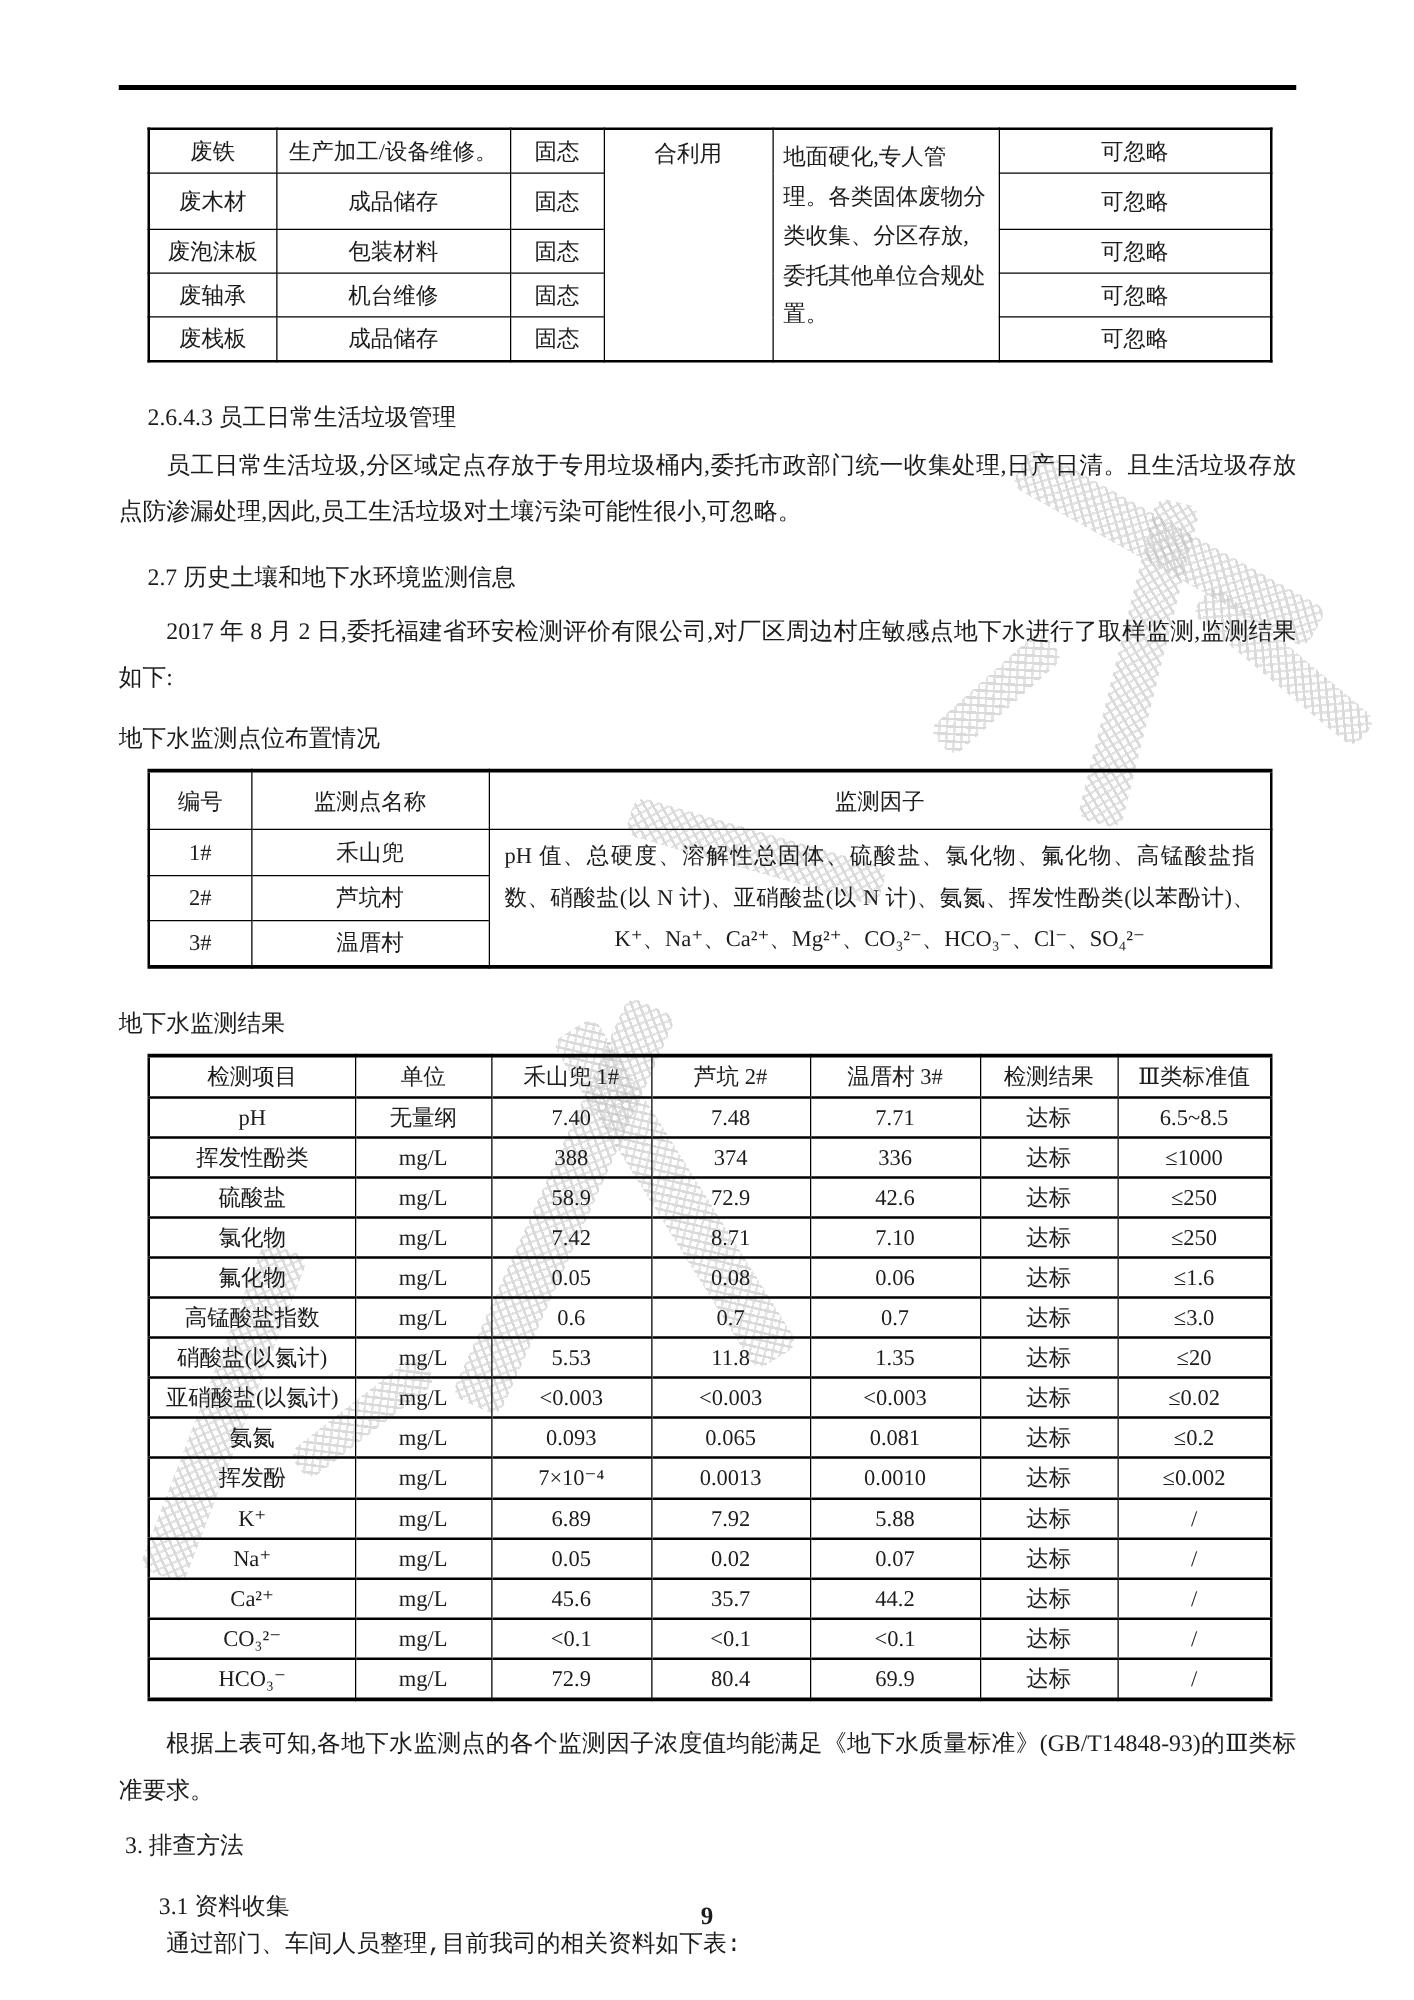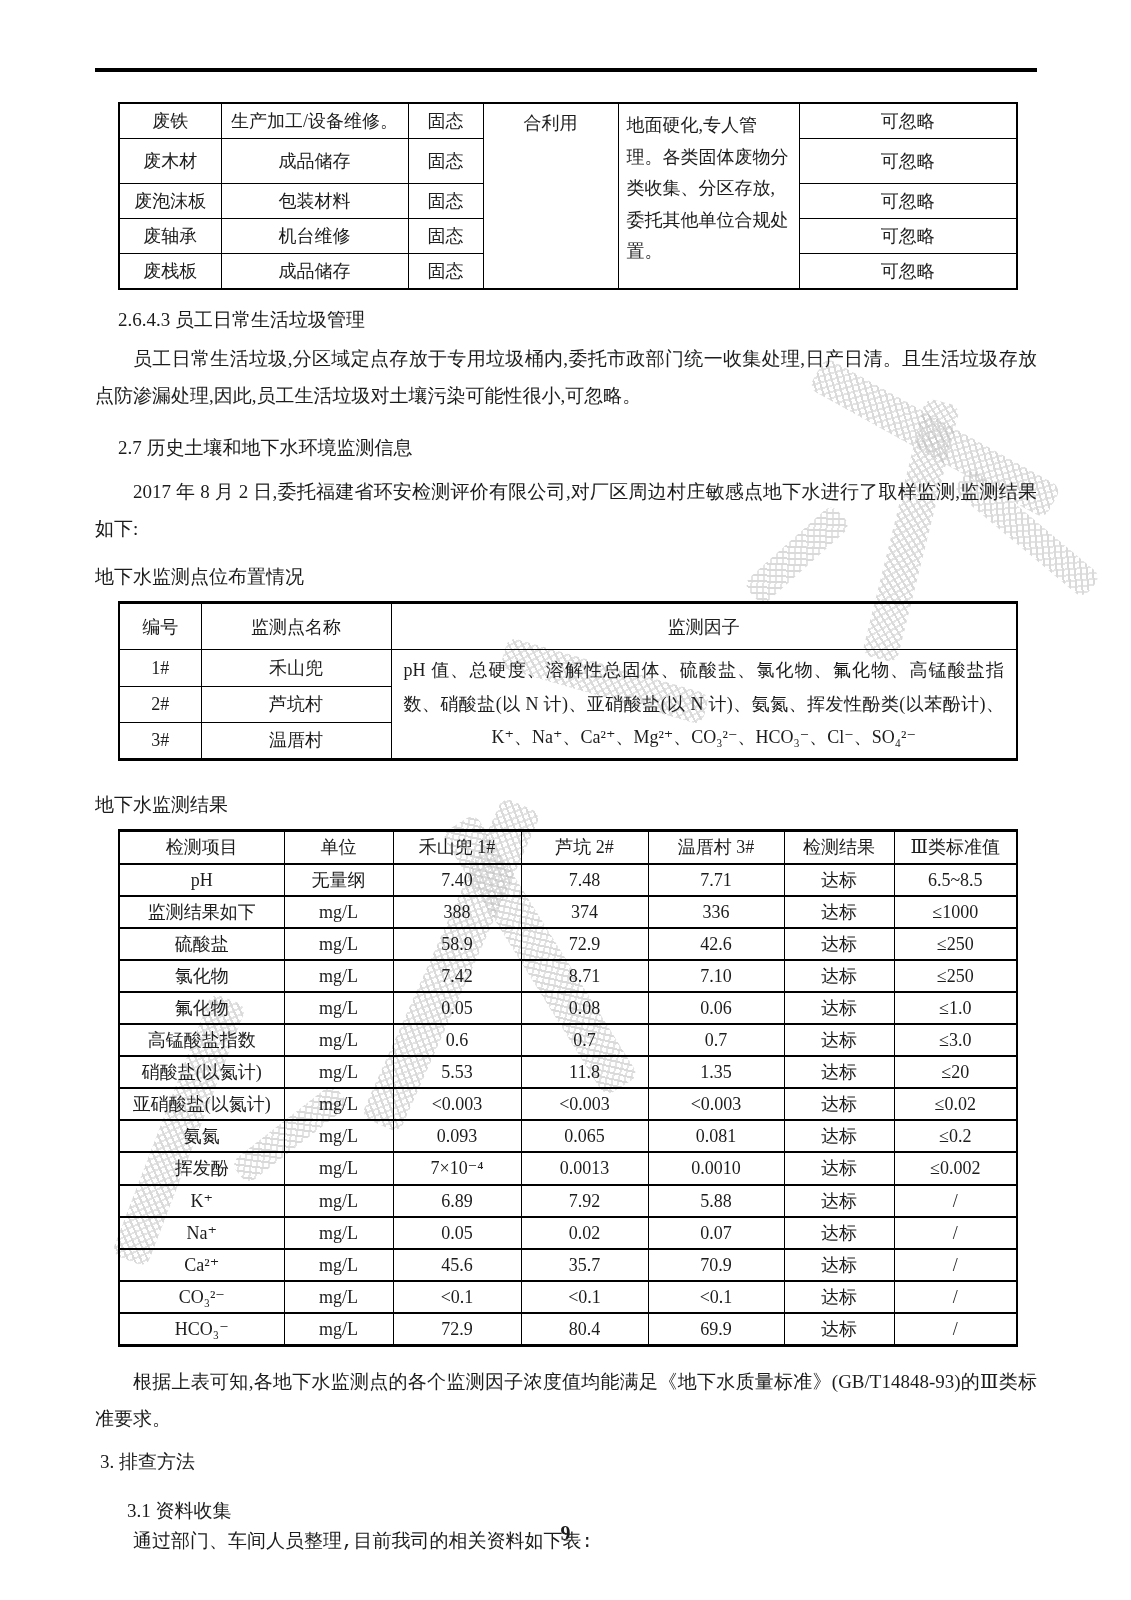--- a/index.html
+++ b/index.html
@@ -24,21 +24,21 @@
   .t-top td { border:1.5px solid #000; }
   .t-top .r0 td { height:31px; }
   .t-top .r1 td { height:45px; }
   .t-top .r2 td { height:33px; }
   .t-top .r3 td { height:29px; }
   .t-top .r4 td { height:31px; }
   .t-top .vtop { vertical-align:top; padding-top:6px; }
   .t-top .mgmt { text-align:left; line-height:1.75; padding:6px 8px; }
 
   
-  .sec-h { margin-left:23px; margin-top:17px; }
+  .sec-h { margin-left:23px; margin-top:31px; }
   .para { margin-top:8px; line-height:1.92; text-align:justify; }
   .indent { text-indent:2em; }
   .tbl-title { text-align:left; margin-top:17px; }
 
   
   .t-points { width:898px; margin:11px 0 0 23px;
               border:2px solid #000; border-top:3.5px solid #000; border-bottom:3.5px solid #000; }
   .t-points th, .t-points td { border:1.5px solid #000; }
   .t-points thead th { height:47px; }
   .t-points tbody td { height:33px; }
@@ -192,21 +192,21 @@
           <td>无量纲</td>
           <td>7.40</td>
           <td>7.48</td>
           <td>7.71</td>
           <td>达标</td>
           <td>6.5~8.5</td>
         </tr>
 
 
         <tr>
-          <td>监测结果如下</td>
+          <td>挥发性酚类</td>
           <td>mg/L</td>
           <td>388</td>
           <td>374</td>
           <td>336</td>
           <td>达标</td>
           <td>≤1000</td>
         </tr>
 
         <tr>
           <td>硫酸盐</td>
@@ -228,21 +228,21 @@
           <td>≤250</td>
         </tr>
 
         <tr>
           <td>氟化物</td>
           <td>mg/L</td>
           <td>0.05</td>
           <td>0.08</td>
           <td>0.06</td>
           <td>达标</td>
-          <td>≤1.0</td>
+          <td>≤1.6</td>
         </tr>
 
         <tr>
           <td>高锰酸盐指数</td>
           <td>mg/L</td>
           <td>0.6</td>
           <td>0.7</td>
           <td>0.7</td>
           <td>达标</td>
           <td>≤3.0</td>
@@ -306,21 +306,21 @@
           <td>0.07</td>
           <td>达标</td>
           <td>/</td>
         </tr>
 
         <tr>
           <td>Ca²⁺</td>
           <td>mg/L</td>
           <td>45.6</td>
           <td>35.7</td>
-          <td>70.9</td>
+          <td>44.2</td>
           <td>达标</td>
           <td>/</td>
         </tr>
 
 
         <tr>
           <td>CO₃²⁻</td>
           <td>mg/L</td>
           <td>&lt;0.1</td>
           <td>&lt;0.1</td>

